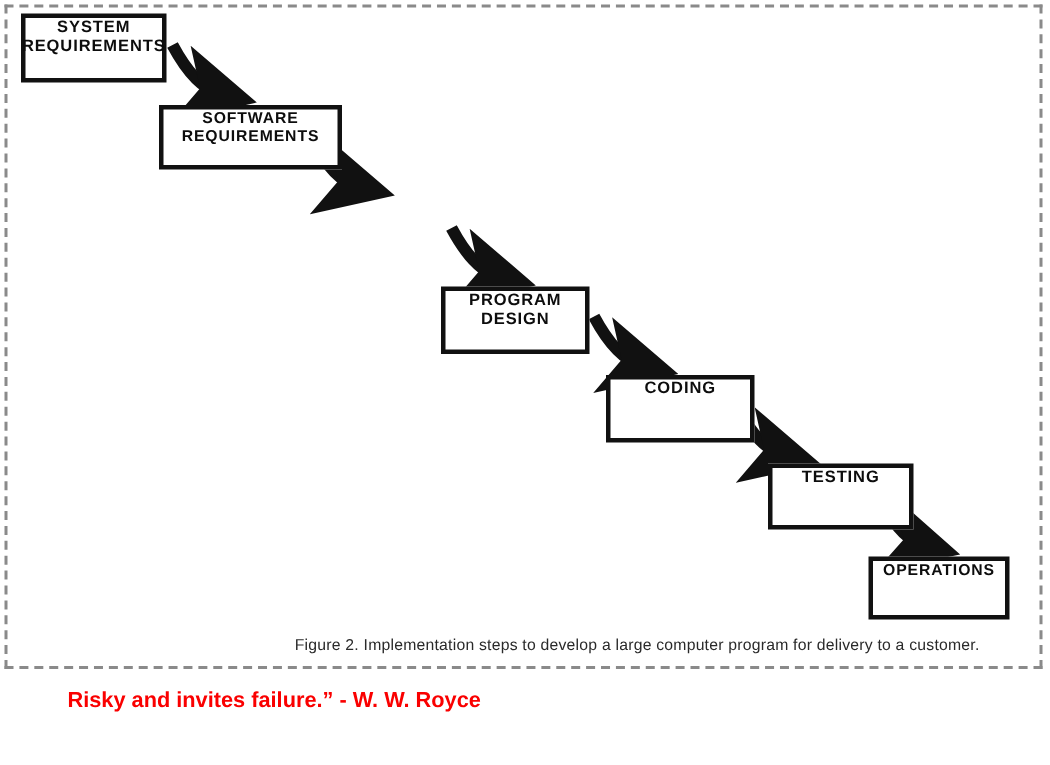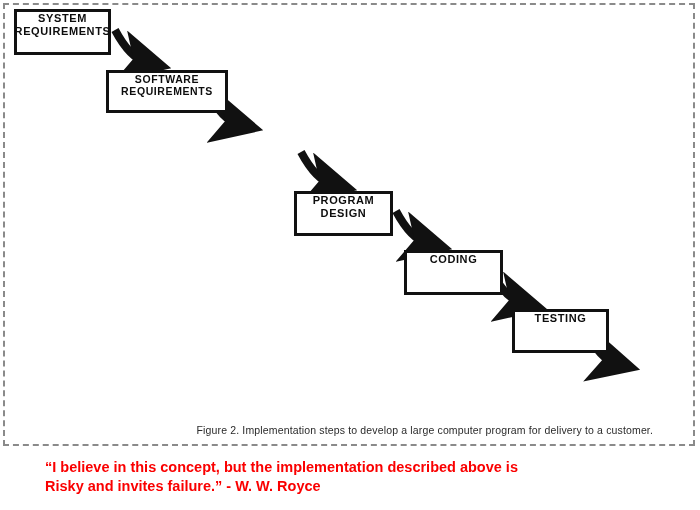--- a/index.html
+++ b/index.html
@@ -144,22 +144,24 @@
     </div>
 
     <div class="stage-box" style="left:377px; top:250px; width:99px; height:45px;margin-left:27px;">
       <span class="stage-label">CODING</span>
     </div>
 
     <div class="stage-box" style="left:484px; top:309px; width:97px; height:44px;margin-left:28px;">
       <span class="stage-label">TESTING</span>
     </div>
 
+    <div class="stage-box" style="left:579px; top:371px; width:94px; height:42px;">
+      <span class="stage-label small">OPERATIONS</span>
+    </div>
 
     <div id="figure-caption">Figure 2.  Implementation steps to develop a large computer program for delivery to a customer.</div>
   </div>
 
   <div id="royce-quote">
-    <div>“I believe in this concept, but the implementation described above is</div>
     <div>Risky and invites failure.” - W. W. Royce</div>
   </div>
 
 </div>
 
 </body></html>

